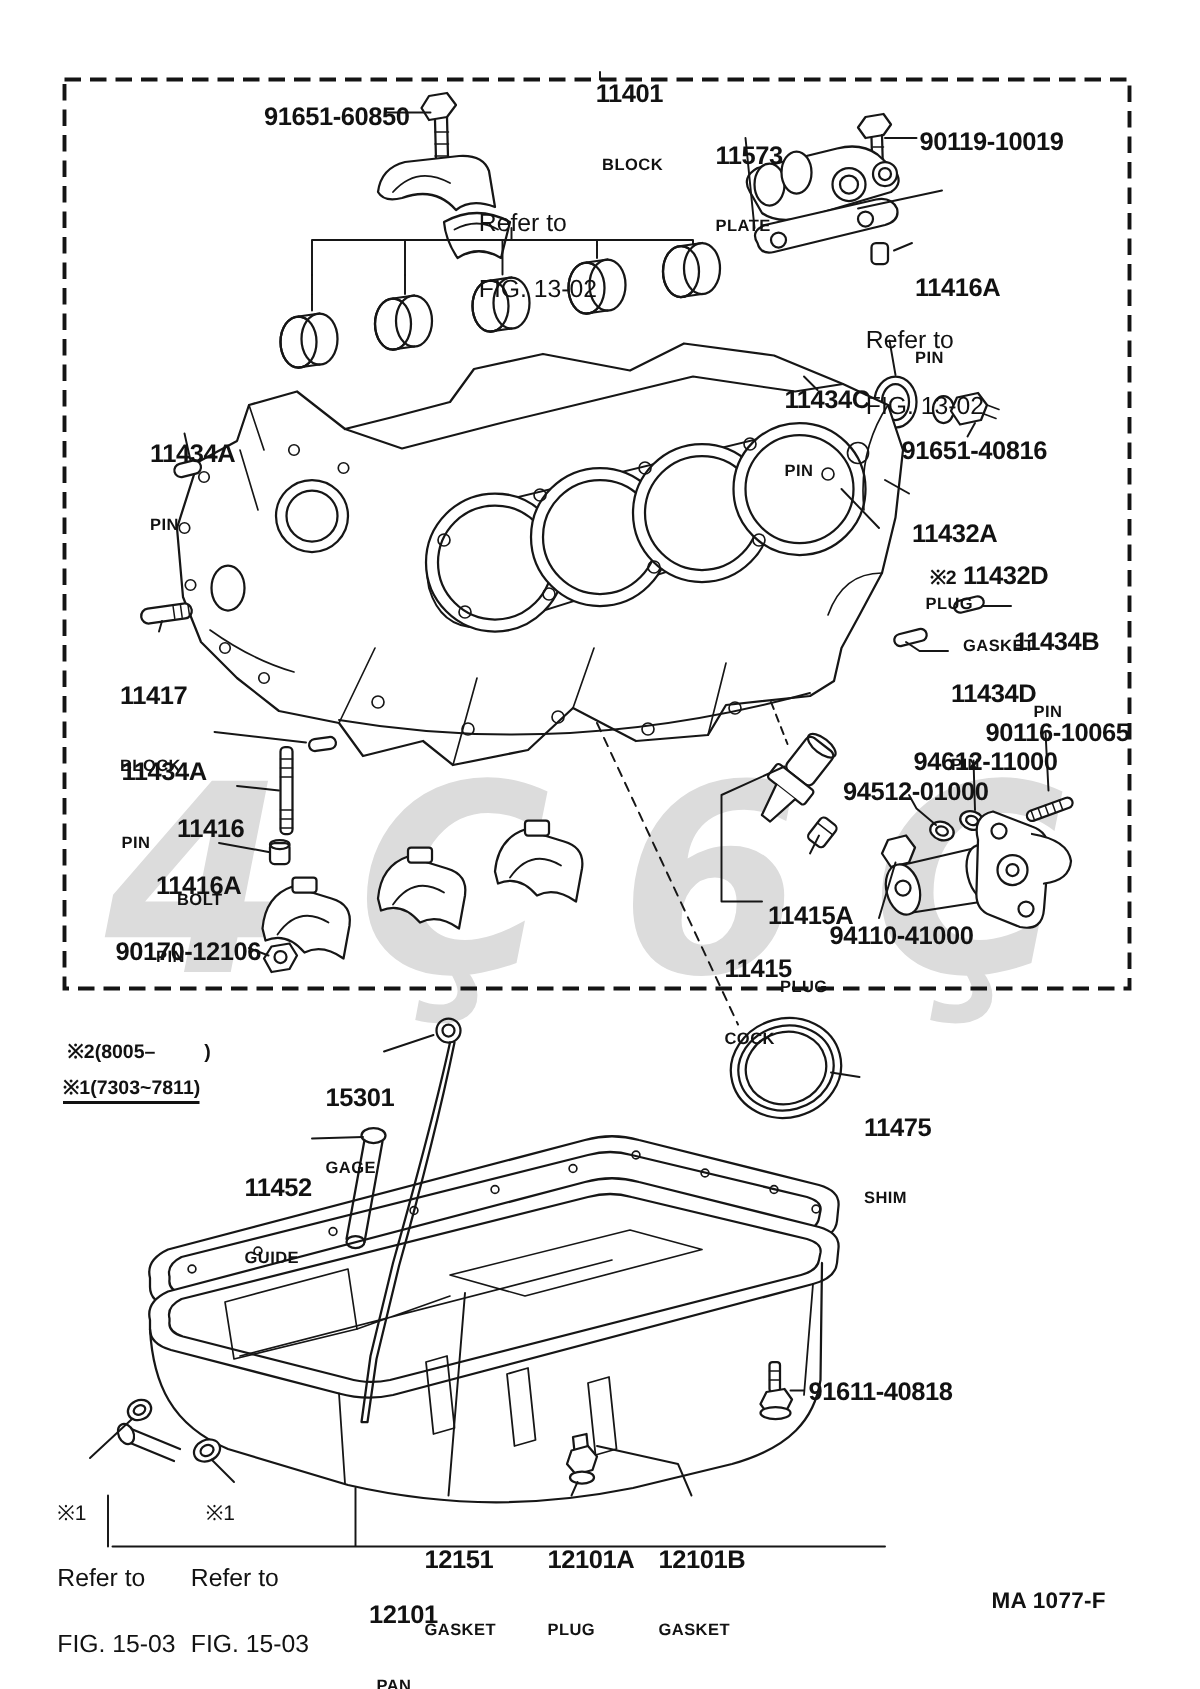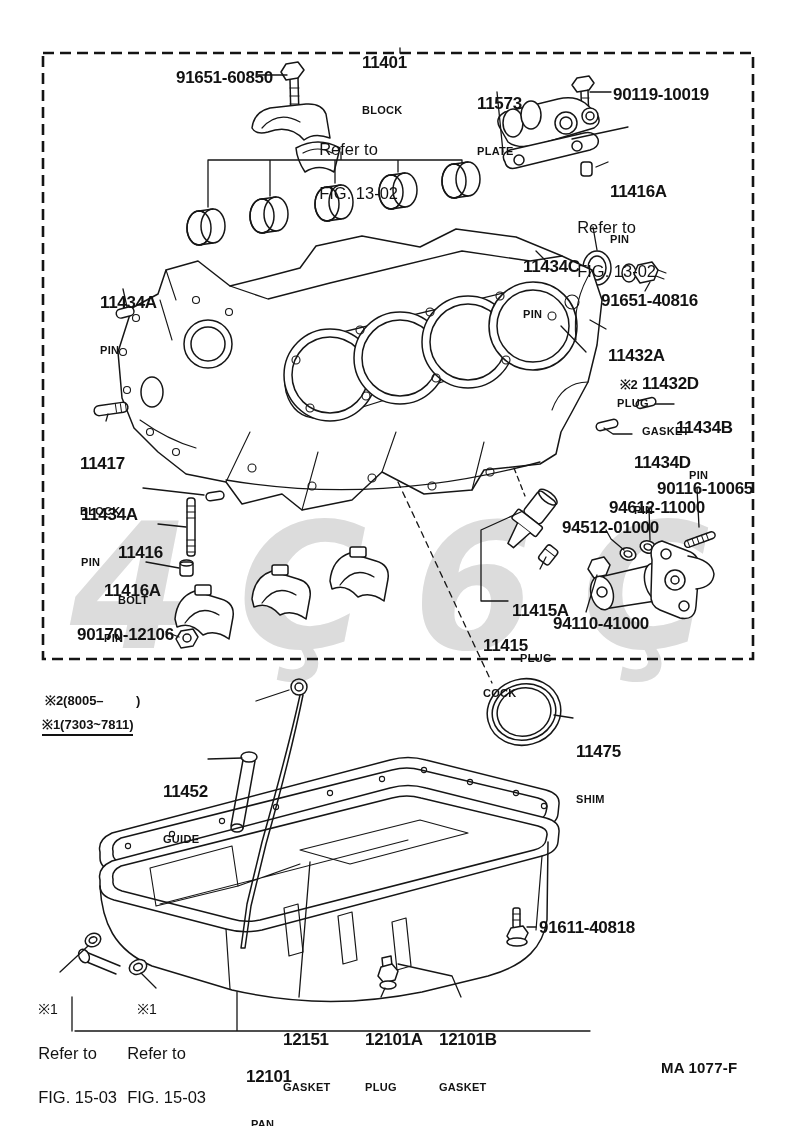--- a/index.html
+++ b/index.html
@@ -12,21 +12,21 @@
   svg.art{position:absolute;left:0;top:0;z-index:1;}
   .lbl{position:absolute;z-index:3;font-weight:700;color:#121212;line-height:1;white-space:pre;}
   .code{display:block;font-size:17px;letter-spacing:-0.3px;}
   .cap{display:block;font-size:11px;margin-top:2px;letter-spacing:0.3px;}
   .pfx{font-size:13px;}
   .note{font-size:13px;letter-spacing:0;}
   .underlined{border-bottom:2px solid #121212;padding-bottom:2px;}
   .refer{font-size:16.5px;line-height:22px;font-weight:400;}
   .title-lbl{text-align:center;}
   .footer-lbl{font-size:15px;font-weight:700;letter-spacing:0.2px;}
-  .ctr{text-align:left;}
+  .ctr{text-align:right;}
 </style>
 </head>
 <body>
 
 <div class="page">
 
 <svg class="art" width="800" height="1126" viewBox="0 0 800 1126">
 
   <g>
     <text x="70" y="648" font-family="DejaVu Sans, sans-serif" font-weight="bold" font-style="italic" font-size="175" fill="#dcdcdc" textLength="640">4Ç6Ç</text>
@@ -452,20 +452,24 @@
 <div class="lbl" style="left:483px;top:605px">
   <span class="code">11415</span>
   <span class="cap">COCK</span>
 </div>
 
 <div class="lbl" style="left:553px;top:615px"><span class="code">94110-41000</span></div>
 
 <div class="lbl note" style="left:45px;top:694px"><span>※2(8005–         )</span></div>
 <div class="lbl note" style="left:42px;top:718px"><span class="underlined">※1(7303~7811)</span></div>
 
+<div class="lbl" style="left:217px;top:691px">
+  <span class="code">15301</span>
+  <span class="cap">GAGE</span>
+</div>
 
 <div class="lbl" style="left:163px;top:751px">
   <span class="code">11452</span>
   <span class="cap">GUIDE</span>
 </div>
 
 <div class="lbl" style="left:576px;top:711px">
   <span class="code">11475</span>
   <span class="cap">SHIM</span>
 </div>

